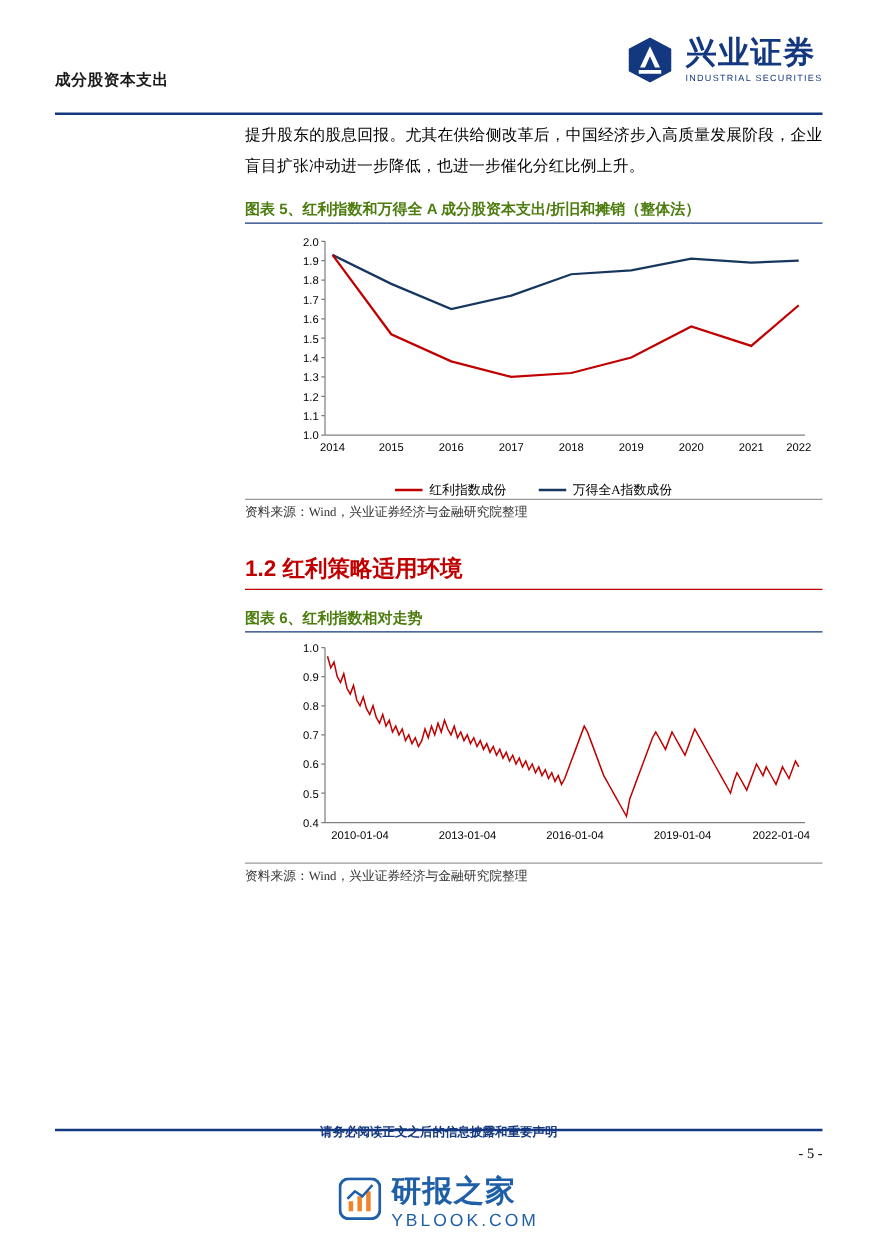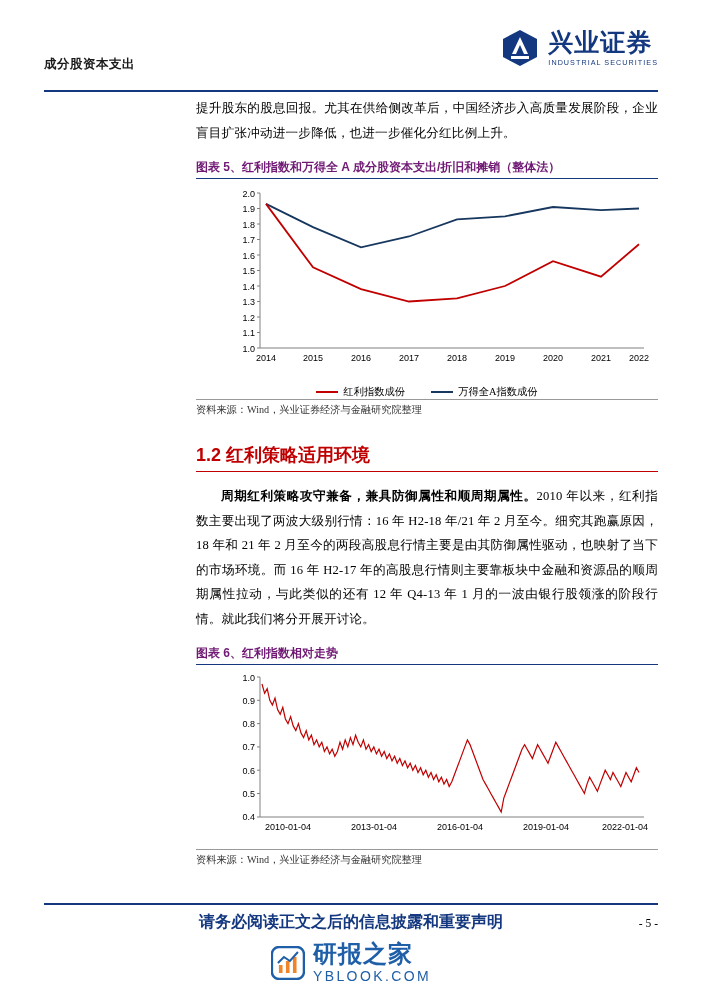--- a/index.html
+++ b/index.html
@@ -49,21 +49,21 @@
   p.body{
     font-size:12.6px;line-height:1.95;text-align:justify;
     margin:0 0 6px 0;text-indent:0;
     letter-spacing:0.2px;
   }
   p.indent{ text-indent:25px; }
   .bold{font-weight:bold;}
   
   .exhibit-title{
     font-family:"Liberation Sans", sans-serif;
-    font-weight:bold;font-size:12px;color:#701a75;
+    font-weight:bold;font-size:12px;color:#4d7c0f;
     margin-top:14px;margin-bottom:2px;
   }
   .exhibit-rule{border-top:1.2px solid #14387f;margin-bottom:4px;}
   .source{
     font-size:10.2px;color:#333;padding-top:3px;border-top:1px solid #999;
     margin-top:0;
   }
   
   .chart-box{position:relative;}
   svg{display:block;}
@@ -79,32 +79,32 @@
     font-weight:bold;font-size:18px;color:#c00000;
     margin:26px 0 4px 0;
   }
   .section-rule{border-top:1.2px solid #c00000;margin-bottom:12px;}
   
   .footer-rule{
     position:absolute;left:44px;right:44px;bottom:86px;
     border-top:2px solid #14387f;
   }
   .footer-note{
-    position:absolute;left:0;right:0;bottom:58px;text-align:center;
+    position:absolute;left:0;right:0;bottom:78px;text-align:center;
     font-family:Liberation Mono, monospace;
-    font-weight:bold;font-size:16px;color:#14387f;
+    font-weight:bold;font-size:10px;color:#14387f;
   }
   .page-num{
     position:absolute;right:44px;bottom:62px;
     font-size:11.5px;color:#000;
   }
   
   .watermark{
     position:absolute;left:50%;transform:translateX(-50%);
-    bottom:8px;display:flex;align-items:center;gap:8px;
+    bottom:8px;display:flex;gap:8px;
   }
   .wm-icon{width:34px;height:34px;position:relative;}
   .wm-text{display:flex;flex-direction:column;line-height:1;}
   .wm-cn{
     font-family:"Liberation Sans", sans-serif;
     font-size:24px;font-weight:bold;color:#1f5fa8;letter-spacing:1px;
   }
   .wm-en{
     font-family:"Liberation Sans", sans-serif;
     font-size:14px;color:#1f5fa8;letter-spacing:2.4px;margin-top:3px;
@@ -201,21 +201,20 @@
           </div>
         </div>
       </div>
 
       <div class="source">资料来源：Wind，兴业证券经济与金融研究院整理</div>
     </div>
 
     <div class="section-h">1.2 红利策略适用环境</div>
     <div class="section-rule"></div>
 
-    <p class="body indent"><span class="bold">周期红利策略攻守兼备，兼具防御属性和顺周期属性。</span><span>2010 年以来，红利指数主要出现了两波大级别行情：16 年 H2-18 年/21 年 2 月至今。细究其跑赢原因，18 年和 21 年 2 月至今的两段高股息行情主要是由其防御属性驱动，也映射了当下的市场环境。而 16 年 H2-17 年的高股息行情则主要靠板块中金融和资源品的顺周期属性拉动，与此类似的还有 12 年 Q4-13 年 1 月的一波由银行股领涨的阶段行情。就此我们将分开展开讨论。</span></p>
 
     <div>
       <div class="exhibit-title">图表 6、红利指数相对走势</div>
       <div class="exhibit-rule"></div>
 
       <div class="chart-box">
         <svg width="462" height="180" viewBox="0 0 462 180">
           <line x1="64" y1="8" x2="64" y2="148" stroke="#808080" stroke-width="1"></line>
           <line x1="64" y1="148" x2="448" y2="148" stroke="#808080" stroke-width="1"></line>
           <g font-size="9" fill="#000" font-family="Liberation Sans, sans-serif" text-anchor="end">

